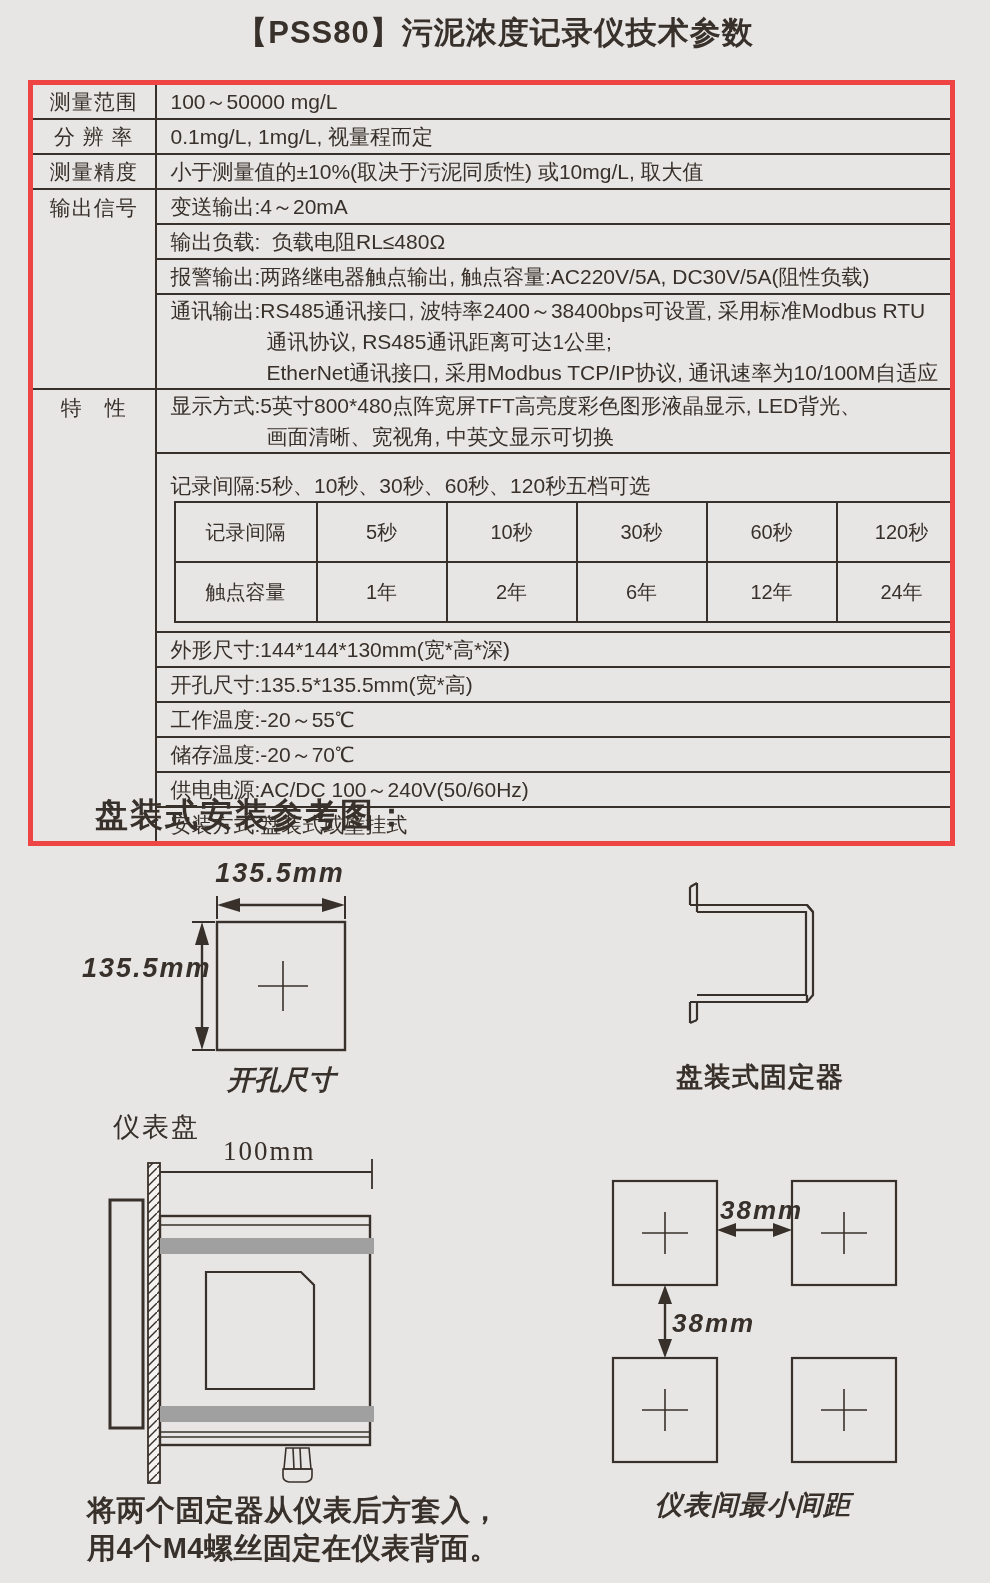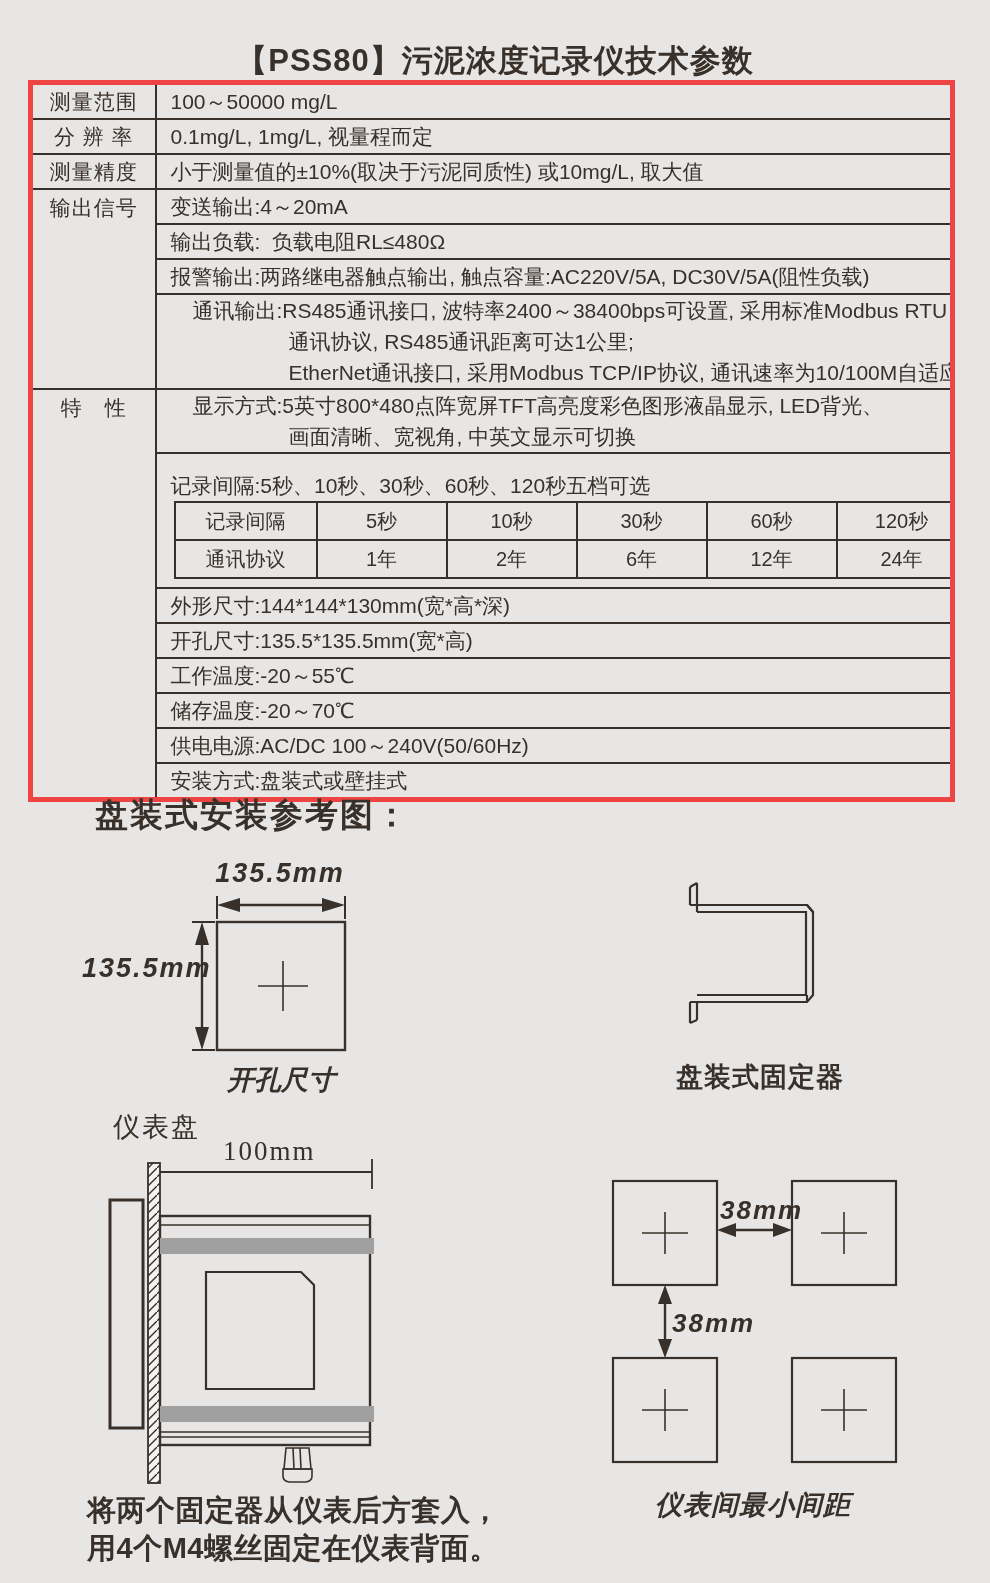--- a/index.html
+++ b/index.html
@@ -7,46 +7,46 @@
     width:990px;height:1583px;
     background:#e8e6e4;
     font-family:"Liberation Sans", sans-serif;
     color:#38302a;
   }
   .page{position:relative;width:990px;height:1583px;overflow:hidden;}
 
   
   .title{
     position:absolute;top:12px;left:0;width:990px;
-    text-align:center;font-size:31px;font-weight:bold;letter-spacing:1px;margin-top:28px;
+    text-align:center;font-size:31px;font-weight:bold;letter-spacing:1px;
   }
 
   
   table.spec{
     position:absolute;left:28px;top:80px;width:927px;
     border-collapse:collapse;table-layout:fixed;
     border:5px solid #ef4444;
   }
   table.spec td{border:2px solid #38302a;font-size:21px;overflow:hidden;}
   td.lbl{width:125px;text-align:center;letter-spacing:1px;}
   td.lbl.top{vertical-align:top;padding-top:2px;line-height:32px;}
   td.val{padding:0 6px 0 14px;}
   .ln{line-height:33px;white-space:pre;}
-  .ln.m{line-height:31px;margin-left:22px;}
+  .ln.m{line-height:31px;}
   .ln.ind{padding-left:96px;}
   .ln.rec-t{line-height:29px;padding-top:17px;}
 
   table.rec{
     border-collapse:collapse;table-layout:fixed;
     margin:1px 0 8px 3px;width:792px;
     border:2px solid #38302a;
   }
   table.rec td{
     border:2px solid #38302a;height:26px;line-height:26px;
-    text-align:center;font-size:20px;padding:5px;
+    text-align:center;font-size:20px;padding:16px;
   }
 
   
   .sec-heading{
     position:absolute;left:95px;top:793px;
     font-size:33px;font-weight:bold;letter-spacing:2px;
   }
   .diagram{position:absolute;}
   .diagram svg{position:absolute;left:0;top:0;}
   .caption{position:absolute;font-size:27px;font-weight:bold;text-align:center;}
@@ -157,21 +157,21 @@
             <tbody>
               <tr>
                 <td>记录间隔</td>
                 <td>5秒</td>
                 <td>10秒</td>
                 <td>30秒</td>
                 <td>60秒</td>
                 <td>120秒</td>
               </tr>
               <tr>
-                <td>通讯协议</td>
+                <td>触点容量</td>
                 <td>1年</td>
                 <td>2年</td>
                 <td>6年</td>
                 <td>12年</td>
                 <td>24年</td>
               </tr>
             </tbody>
           </table>
         </td>
       </tr>

